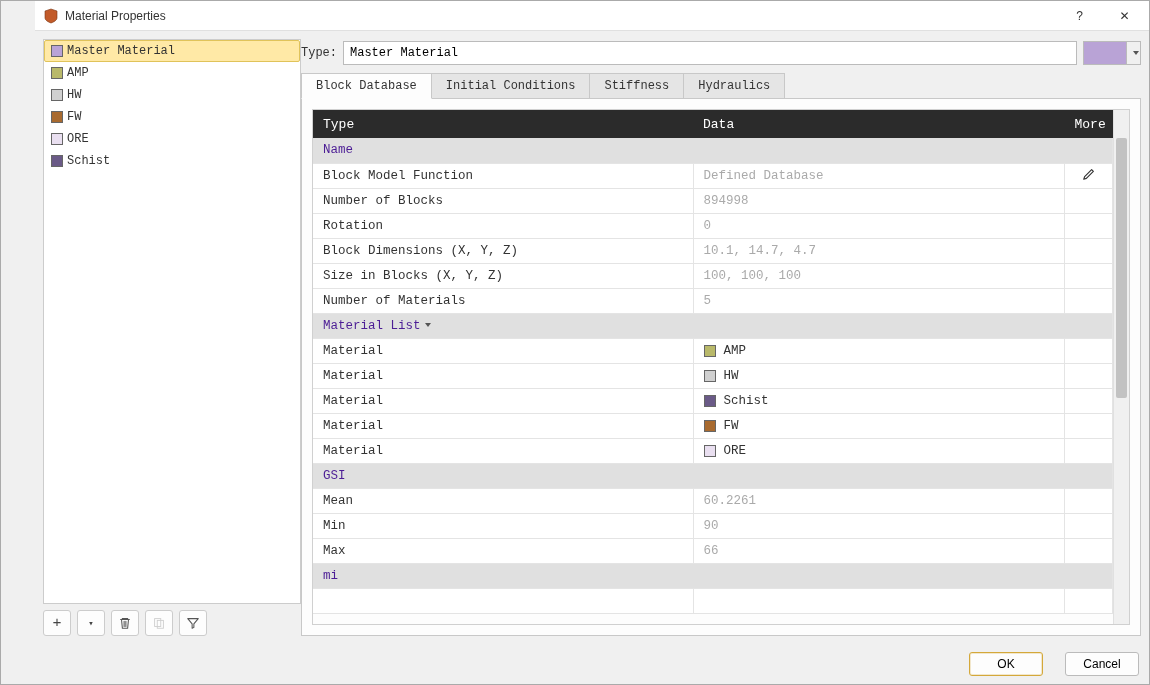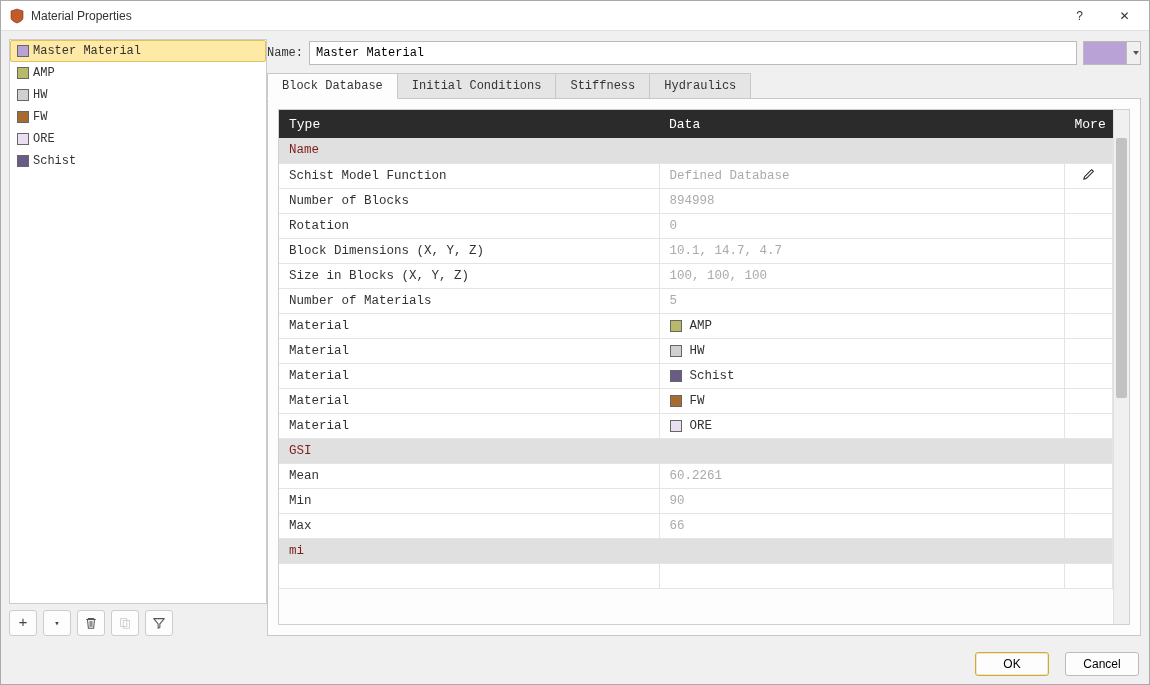--- a/index.html
+++ b/index.html
@@ -1,17 +1,17 @@
 <!DOCTYPE html>
 <html><head>
 <meta charset="utf-8">
 <style>
 * { box-sizing: border-box; margin: 0; padding: 0; }
 body { font-family: "Segoe UI", Tahoma, sans-serif; font-size: 12px; background: #f0f0f0; color: #333; }
-.window { width: 1150px; height: 685px; background: #f0f0f0; border: 1px solid #aaa; display: flex; flex-direction: column; }
+.window { width: 1150px; height: 685px; background: #f0f0f0; border: 1px solid #aaa; display: flex; flex-direction: column; padding-left: 34px; }
 .titlebar { height: 30px; display: flex; align-items: center; padding: 0 2px 0 8px; background: #fff; border-bottom: 1px solid #e0e0e0; }
 .titlebar .app-icon { width: 16px; height: 16px; margin-right: 6px; }
 .titlebar .title { flex: 1; font-size: 12px; color: #333; }
 .titlebar .tbtn { width: 45px; height: 28px; display: flex; align-items: center; justify-content: center; color: #333; }
 
 .body { flex: 1; display: flex; padding: 8px; gap: 0; min-height: 0; font-family: Liberation Mono, monospace; }
 
 .sidebar { width: 258px; display: flex; flex-direction: column; }
 .mat-list { flex: 1; background: #fff; border: 1px solid #ccc; overflow: auto; }
 .mat-item { display: flex; align-items: center; height: 22px; padding: 0 6px; border: 1px solid transparent; border-radius: 2px; gap: 4px; }
@@ -38,29 +38,29 @@
 
 .panel { flex: 1; background: #fdfdfd; border: 1px solid #c8c8c8; margin-top: -1px; padding: 10px; min-height: 0; display: flex; }
 .grid-wrap { flex: 1; border: 1px solid #d0d0d0; overflow: hidden; position: relative; display: flex; }
 
 .grid { flex: 1; overflow: hidden; }
 .grid table { width: 100%; border-collapse: collapse; table-layout: fixed; }
 .grid th { background: #2b2b2b; color: #fff; font-weight: normal; text-align: left; height: 28px; padding: 0 10px; font-size: 13px; }
 .grid th.more { width: 48px; }
 .grid th.type { width: 380px; }
 .grid td { height: 25px; padding: 0 10px; border-bottom: 1px solid #e4e4e4; border-right: 1px solid #e4e4e4; font-size: 12.5px; color: #333; background: #fff; }
-.grid tr.section td { background: #e0e0e0; color: #7f1d1d; }
+.grid tr.section td { background: #e0e0e0; color: #4c1d95; }
 .grid td.muted { color: #aaa; }
 .grid td.more-cell { text-align: center; }
 .grid .mat-cell { display: flex; align-items: center; gap: 8px; }
 
 .scrollbar { width: 16px; background: #f0f0f0; border-left: 1px solid #e0e0e0; position: relative; }
 .scroll-thumb { position: absolute; left: 2px; right: 2px; top: 28px; height: 260px; background: #c2c2c2; border-radius: 2px; }
 
-.footer { height: 40px; display: flex; align-items: center; padding: 0 10px; gap: 16px; }
+.footer { height: 40px; display: flex; align-items: center; padding: 0 10px; gap: 22px; }
 .footer .spacer { flex: 1; }
 .ftr-btn { height: 24px; min-width: 74px; background: #fdfdfd; border: 1px solid #bbb; border-radius: 3px; font: inherit; padding: 0 14px; }
 .ftr-btn.primary { border: 1px solid #d4a83a; box-shadow: 0 0 0 1px rgba(212,168,58,.25) inset; }
 
 .chev { display: inline-block; width: 0; height: 0; border-left: 3px solid transparent; border-right: 3px solid transparent; border-top: 4px solid #555; vertical-align: middle; margin-left: 4px; }
 </style>
 </head>
 <body>
 
 <div class="window">
@@ -128,21 +128,21 @@
         <div class="tbutton">
           <svg width="14" height="14" viewBox="0 0 16 16">
               <path d="M2 3h12L9 9v4l-2 1V9Z" stroke="#555" stroke-width="1.2" fill="none" stroke-linejoin="round"></path>
             </svg>
         </div>
       </div>
     </div>
 
     <div class="main">
       <div class="name-row">
-        <label>Name:</label>
+        <label>Type:</label>
         <input type="text" value="Master Material" style="">
         <div class="color-pick">
           <div class="cs" id="color-swatch" style="background: rgb(185, 163, 214);"></div>
           <div class="cd">
               <span class="chev"></span>
             </div>
         </div>
       </div>
 
       <div class="tabs" id="tabs">
@@ -161,21 +161,21 @@
                   <th class="type">Type</th>
                   <th>Data</th>
                   <th class="more">More</th>
                 </tr>
               </thead>
               <tbody id="grid-body">
                   <tr class="section">
                     <td colspan="3">Name</td>
                   </tr>
                   <tr>
-                    <td>Schist Model Function</td>
+                    <td>Block Model Function</td>
                     <td class="muted">Defined Database</td>
                     <td class="more-cell"><svg width="14" height="14" viewBox="0 0 16 16">
                         <path d="M2 14l1-3 8-8 2 2-8 8-3 1zM11 3l2 2" stroke="#333" stroke-width="1.3" fill="none" stroke-linecap="round" stroke-linejoin="round"></path>
                       </svg></td>
                   </tr>
                   <tr>
                     <td>Number of Blocks</td>
                     <td class="muted">894998</td>
                     <td class="more-cell"></td>
                   </tr>
@@ -191,20 +191,23 @@
                   </tr>
                   <tr>
                     <td>Size in Blocks (X, Y, Z)</td>
                     <td class="muted">100, 100, 100</td>
                     <td class="more-cell"></td>
                   </tr>
                   <tr>
                     <td>Number of Materials</td>
                     <td class="muted">5</td>
                     <td class="more-cell"></td>
+                  </tr>
+                  <tr class="section">
+                    <td colspan="3">Material List<span class="chev"></span></td>
                   </tr>
                   <tr>
                     <td>Material</td>
                     <td>
                       <div class="mat-cell">
                         <span class="swatch" style="background: rgb(185, 185, 106);"></span>
                         <span>AMP</span>
                       </div>
                     </td>
                     <td class="more-cell"></td>

